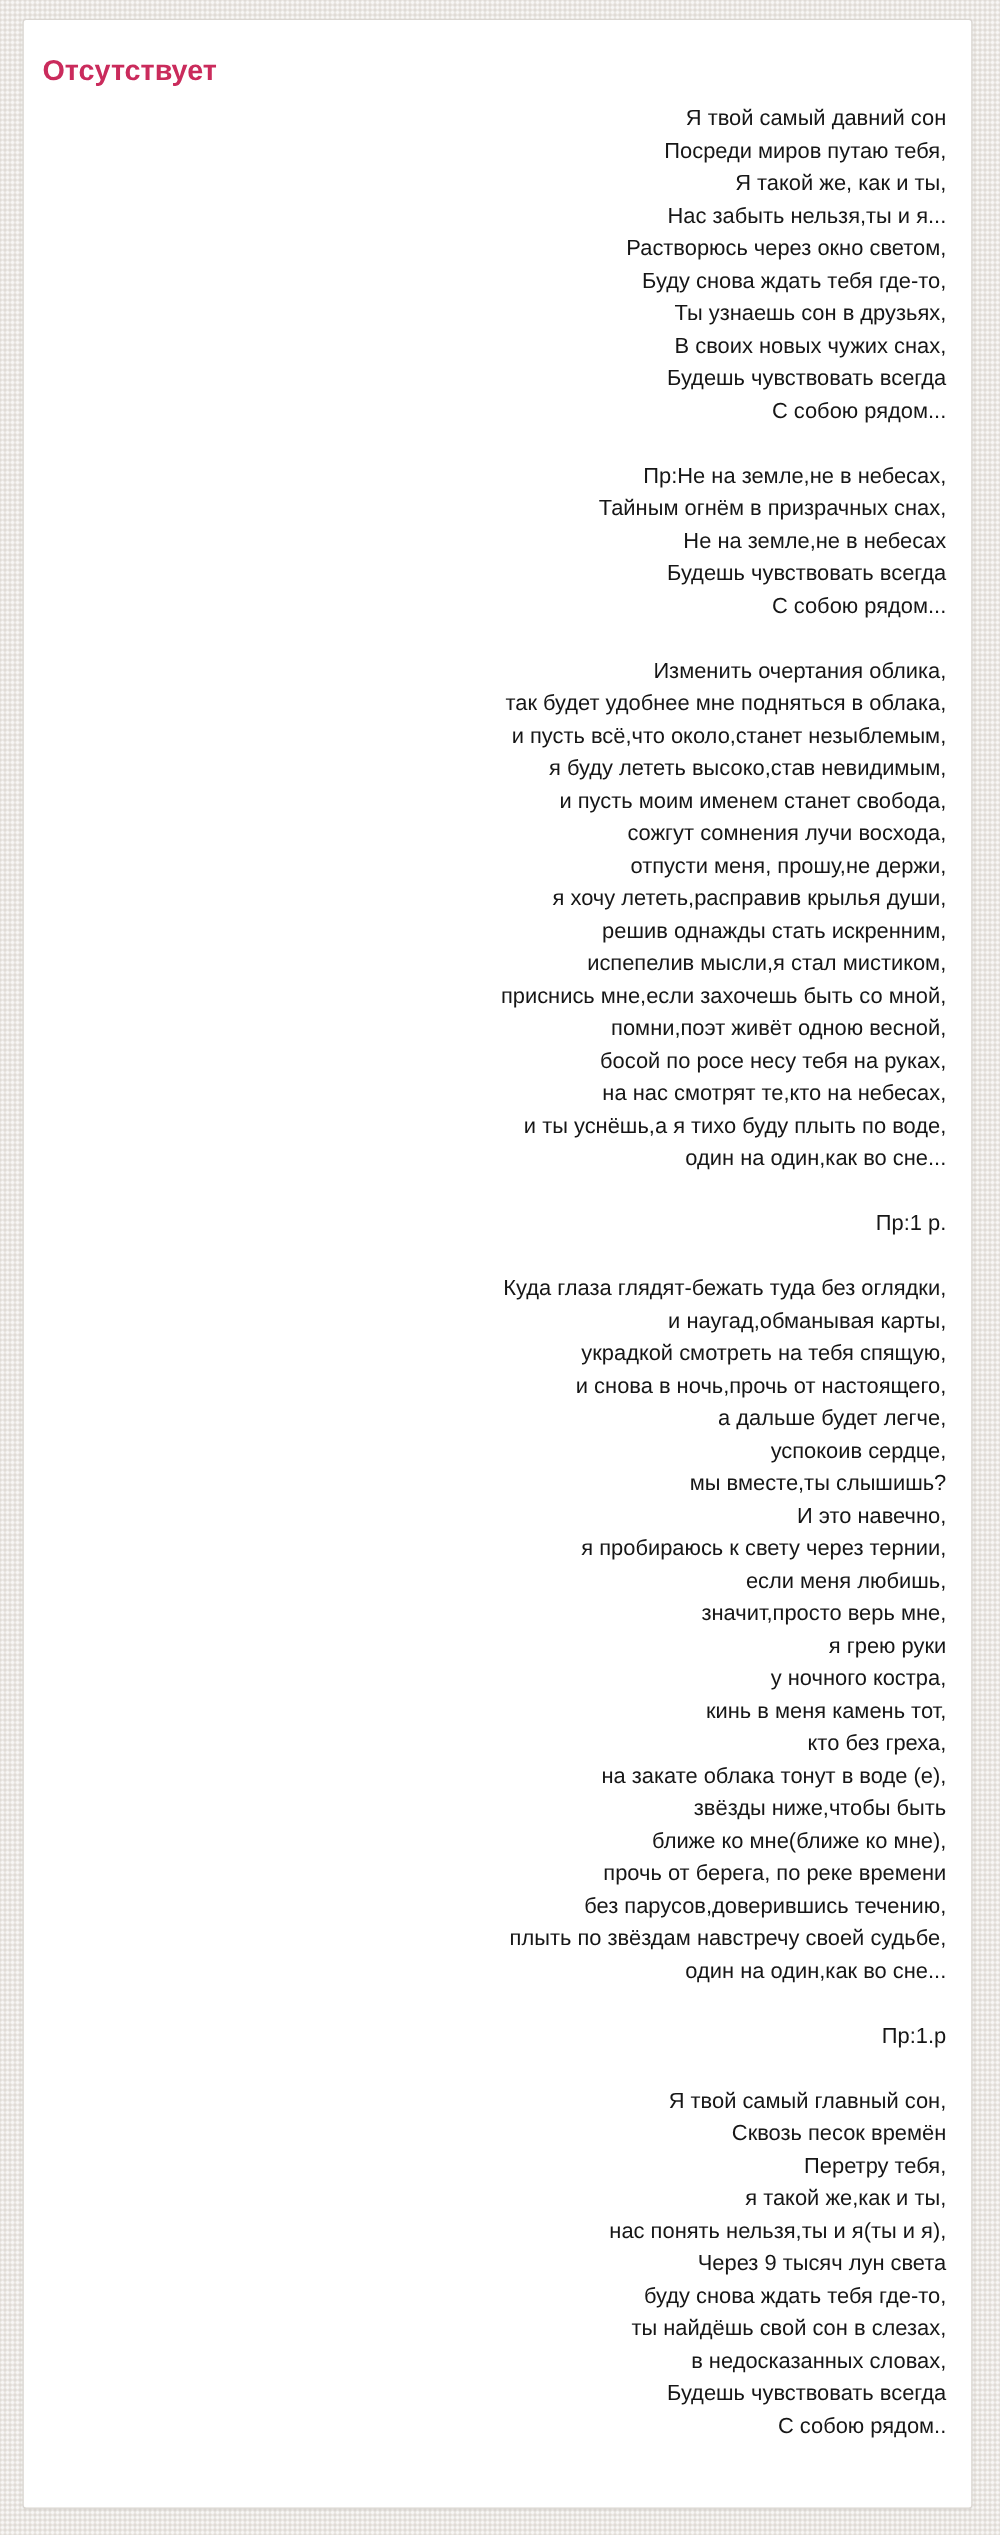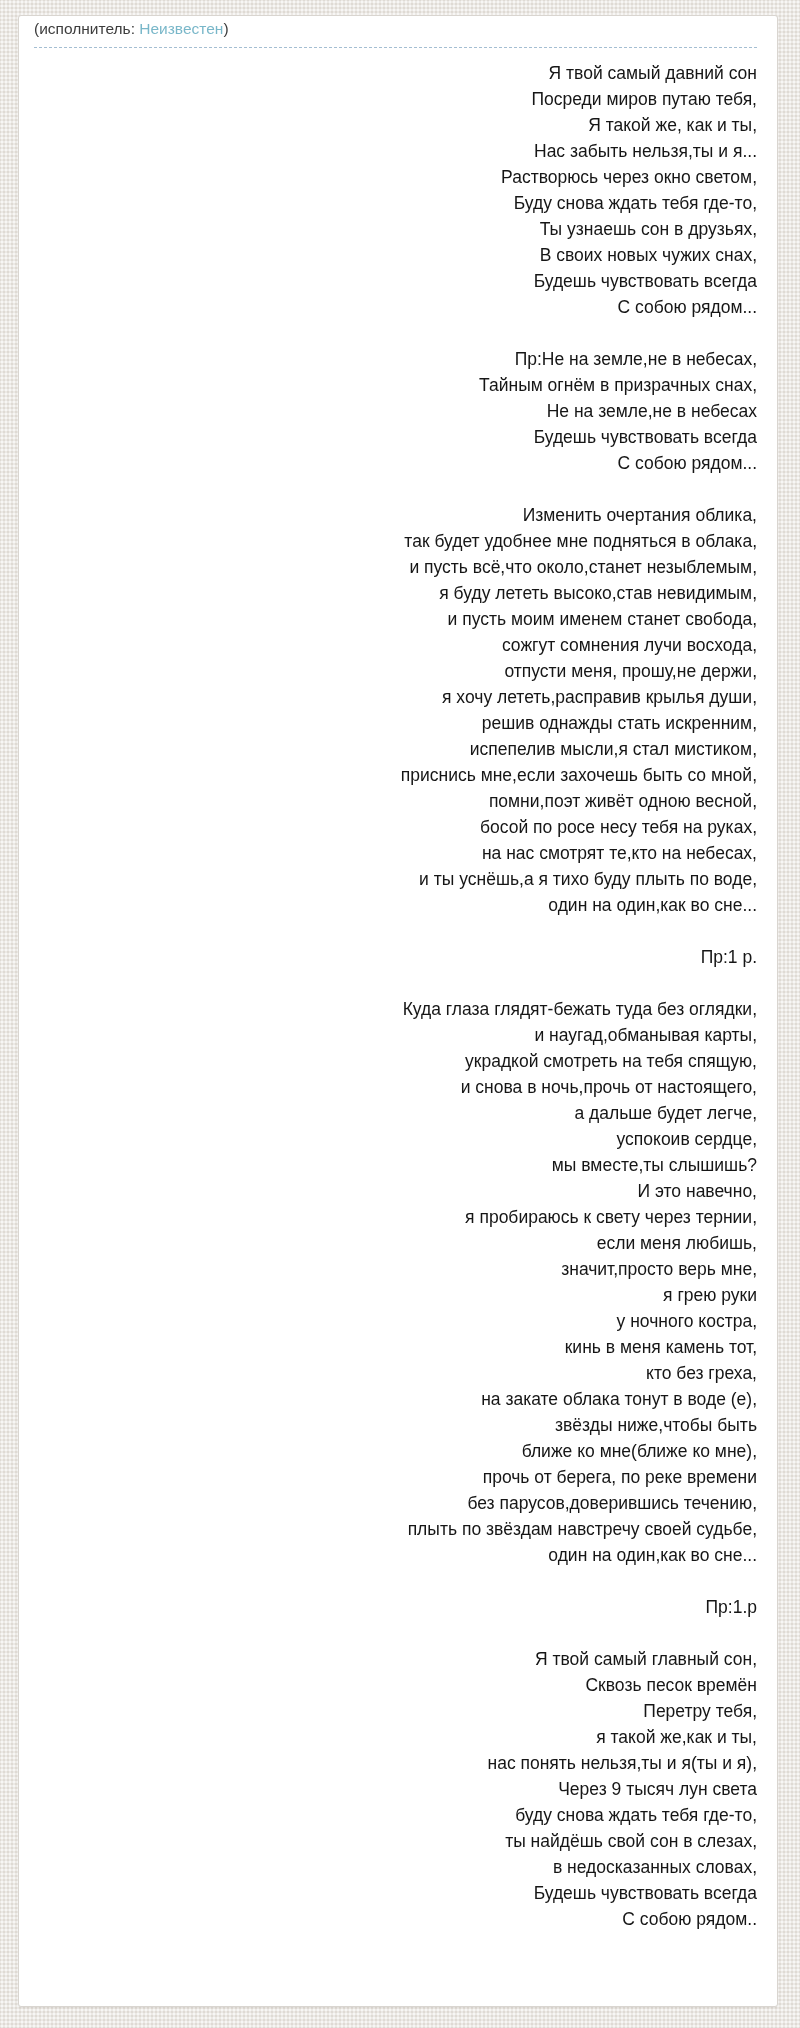--- a/index.html
+++ b/index.html
@@ -64,24 +64,22 @@
     white-space: pre-line;
     text-align: right;
   }
 </style>
 </head>
 <body>
 
 <div class="card">
   <div class="card-inner">
 
+    <h1 class="song-title">Отсутствует</h1>
 
-    <div class="artist-line">
-      <span>(исполнитель: </span><a class="artist-link" href="#">Неизвестен</a><span>)</span>
-    </div>
 
     <div class="lyrics">Я твой самый давний сон
 Посреди миров путаю тебя,
 Я такой же, как и ты,
 Нас забыть нельзя,ты и я...
 Растворюсь через окно светом,
 Буду снова ждать тебя где-то,
 Ты узнаешь сон в друзьях,
 В своих новых чужих снах,
 Будешь чувствовать всегда

